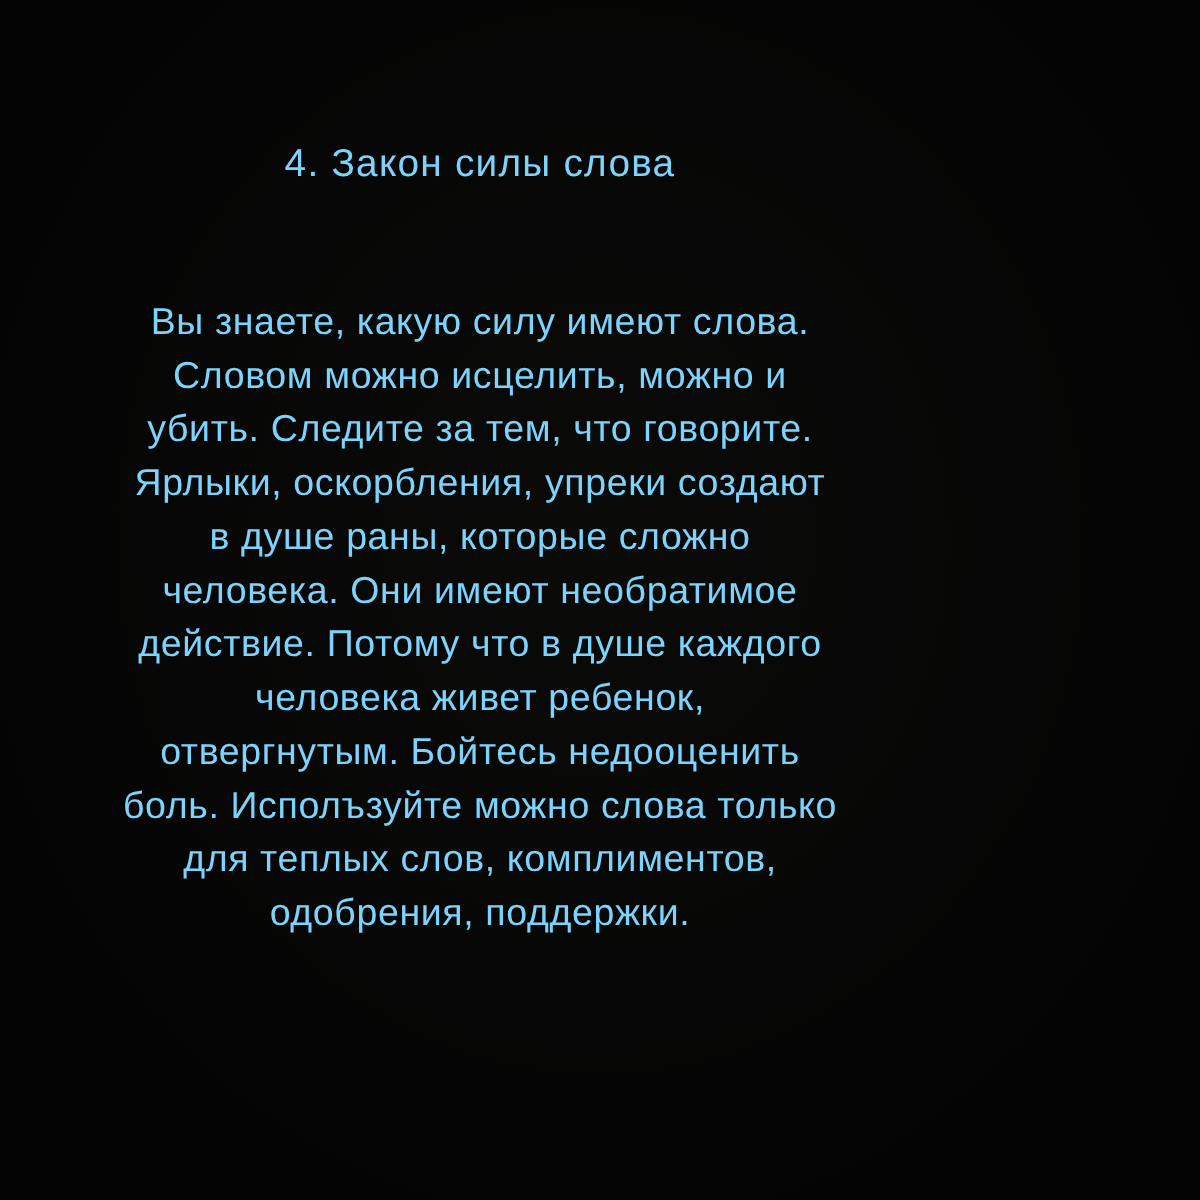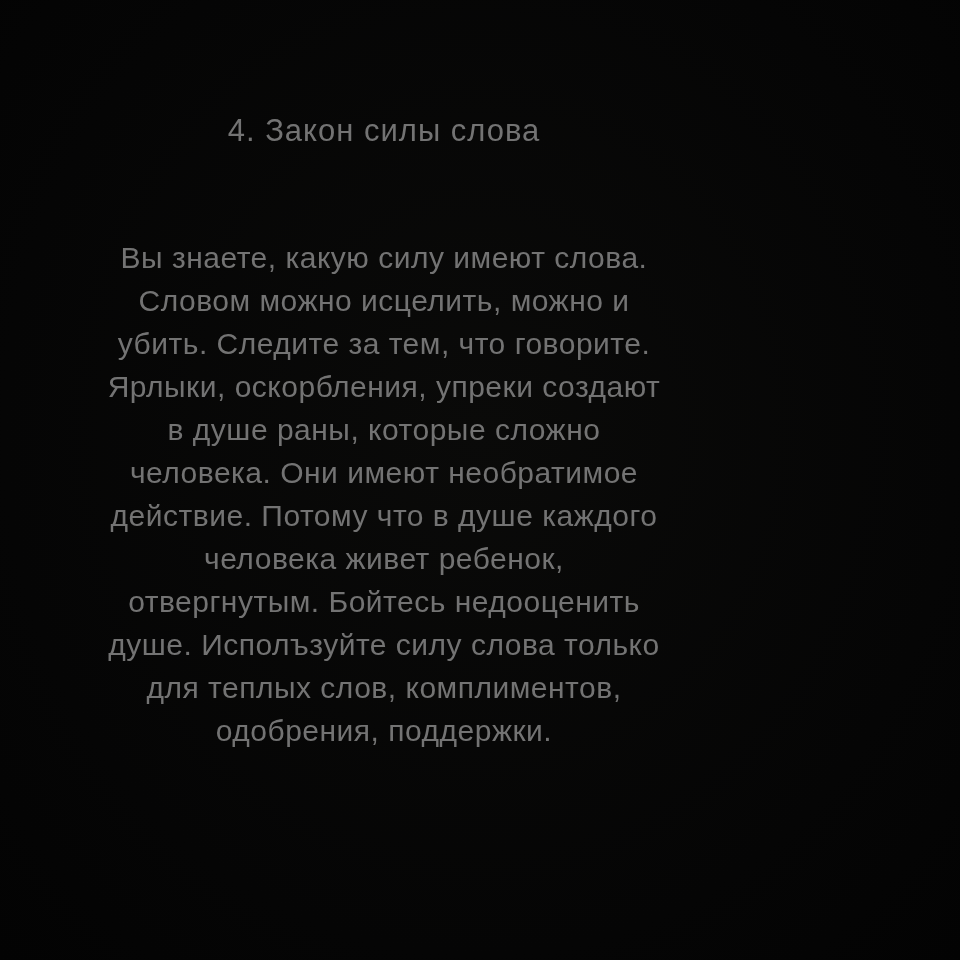--- a/index.html
+++ b/index.html
@@ -10,21 +10,21 @@
     width: 960px;
     height: 960px;
     background: #050505;
     background-image: radial-gradient(ellipse at 50% 45%, #0a0a09 0%, #050505 70%, #030303 100%);
     overflow: hidden;
     font-family: "Liberation Sans", sans-serif;
   }
   .card {
     width: 768px;
     height: 960px;
-    color: #737373;
+    color: #7dd3fc;
     text-align: center;
     box-sizing: border-box;
   }
   .title {
     margin: 0;
     padding-top: 112px;
     font-size: 31px;
     font-weight: normal;
     letter-spacing: 1px;
     line-height: 38px;
@@ -47,17 +47,17 @@
   <div class="body">
     <div class="line">Вы знаете, какую силу имеют слова.</div>
     <div class="line">Словом можно исцелить, можно и</div>
     <div class="line">убить. Следите за тем, что говорите.</div>
     <div class="line">Ярлыки, оскорбления, упреки создают</div>
     <div class="line">в душе раны, которые сложно</div>
     <div class="line">человека. Они имеют необратимое</div>
     <div class="line">действие. Потому что в душе каждого</div>
     <div class="line">человека живет ребенок,</div>
     <div class="line">отвергнутым. Бойтесь недооценить</div>
-    <div class="line">душе. Исполъзуйте силу слова только</div>
+    <div class="line">боль. Исполъзуйте можно слова только</div>
     <div class="line">для теплых слов, комплиментов,</div>
     <div class="line">одобрения, поддержки.</div>
   </div>
 </div>
 
 </body></html>

